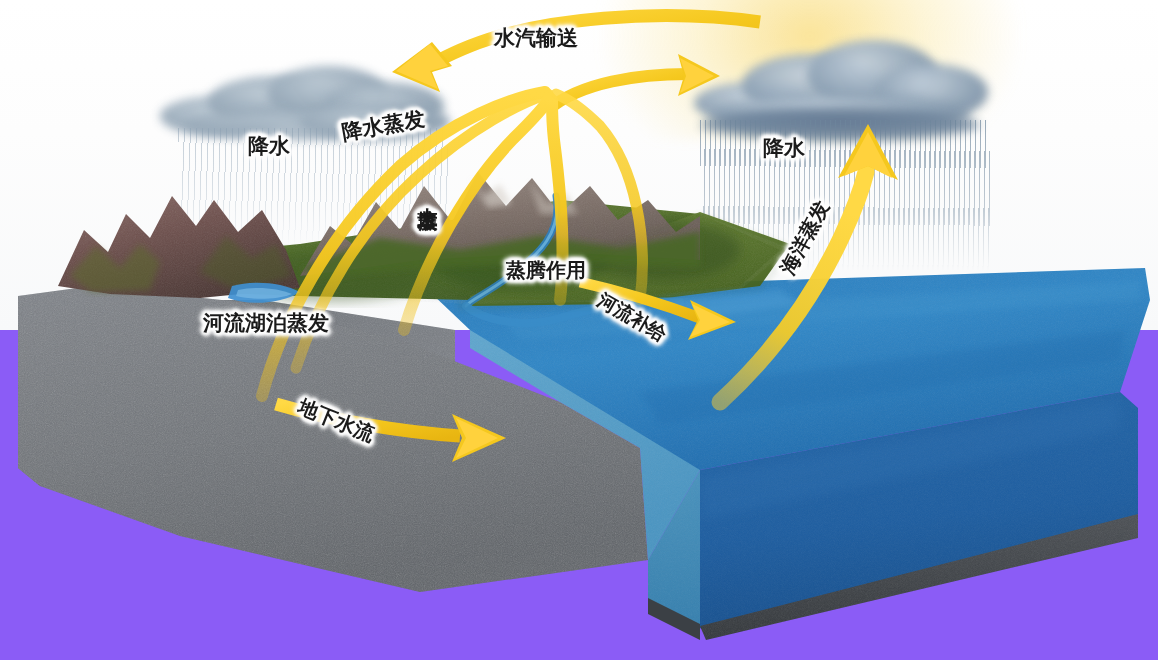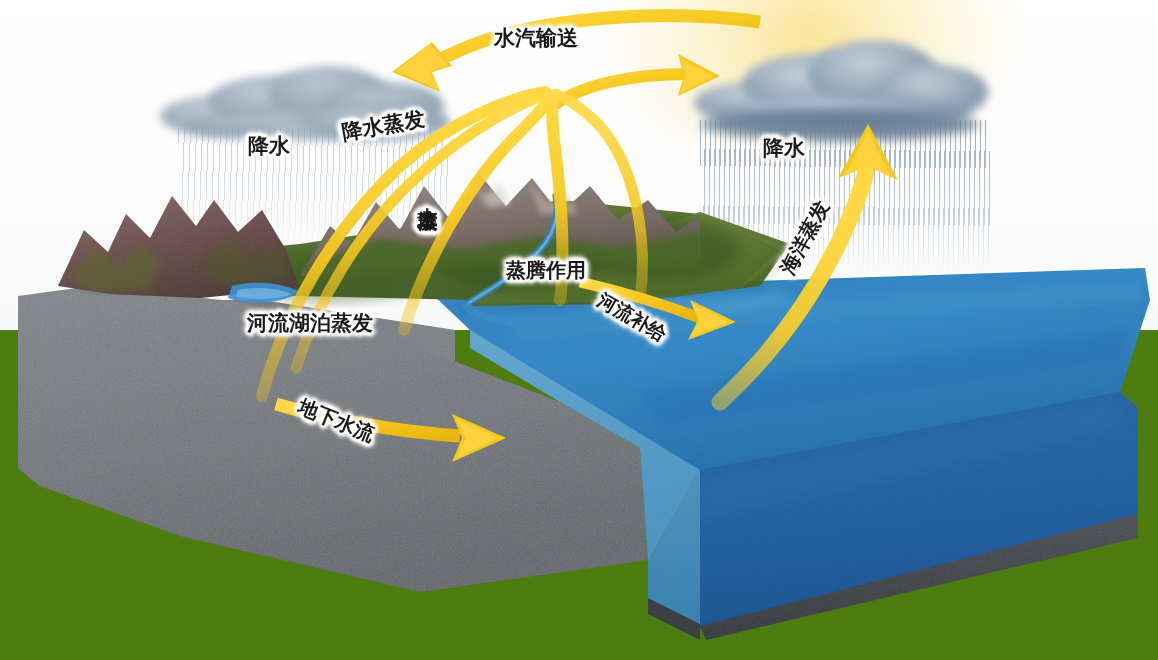--- a/index.html
+++ b/index.html
@@ -1,17 +1,17 @@
 <!DOCTYPE html>
 <html><head>
 <meta charset="utf-8">
 <style>
   html,body{margin:0;padding:0;background:#ffffff;}
   body{width:1158px;height:660px;overflow:hidden;font-family:"DejaVu Sans","Liberation Sans",sans-serif;}
-  #stage{position:relative;width:1158px;height:660px;background:#4d7c0f;overflow:hidden;}
+  #stage{position:relative;width:1158px;height:660px;background:#8b5cf6;overflow:hidden;}
 
   
   .sky{position:absolute;left:0;top:0;width:1158px;height:330px;
        background:linear-gradient(180deg,#ffffff 0%,#fdfdfd 40%,#f8f9fa 100%);}
 
   
   .sunglow{position:absolute;left:600px;top:-120px;width:420px;height:260px;
     background:radial-gradient(ellipse at 50% 60%,rgba(247,206,70,.55) 0%,rgba(250,222,120,.30) 38%,rgba(255,255,255,0) 72%);
     filter:blur(6px);}
 
@@ -329,16 +329,16 @@
   </svg>
 
   <div class="lbl" style="left: 494px; top: 27px; font-size: 21px;">水汽输送</div>
   <div class="lbl" style="left: 248px; top: 135px; font-size: 21px;">降水</div>
   <div class="lbl" style="left: 340px; top: 122px; font-size: 21px; transform: rotate(-10deg); transform-origin: left top;">降水蒸发</div>
   <div class="lbl vert" style="left: 418px; top: 192px; font-size: 20px;">土壤蒸发</div>
   <div class="lbl" style="left: 506px; top: 260px; font-size: 20px;">蒸腾作用</div>
   <div class="lbl" style="left: 604px; top: 290px; font-size: 19px; transform: rotate(30deg); transform-origin: left top;">河流补给</div>
   <div class="lbl" style="left: 777px; top: 268px; font-size: 20px; transform: rotate(-62deg); transform-origin: left top;">海洋蒸发</div>
   <div class="lbl" style="left: 763px; top: 137px; font-size: 21px;">降水</div>
-  <div class="lbl" style="left: 203px; top: 312px; font-size: 21px; margin-left: 44px;">河流湖泊蒸发</div>
+  <div class="lbl" style="left: 203px; top: 312px; font-size: 21px;">河流湖泊蒸发</div>
   <div class="lbl" style="left: 303px; top: 396px; font-size: 20px; transform: rotate(22deg); transform-origin: left top;">地下水流</div>
 
 </div>
 
 </body></html>

